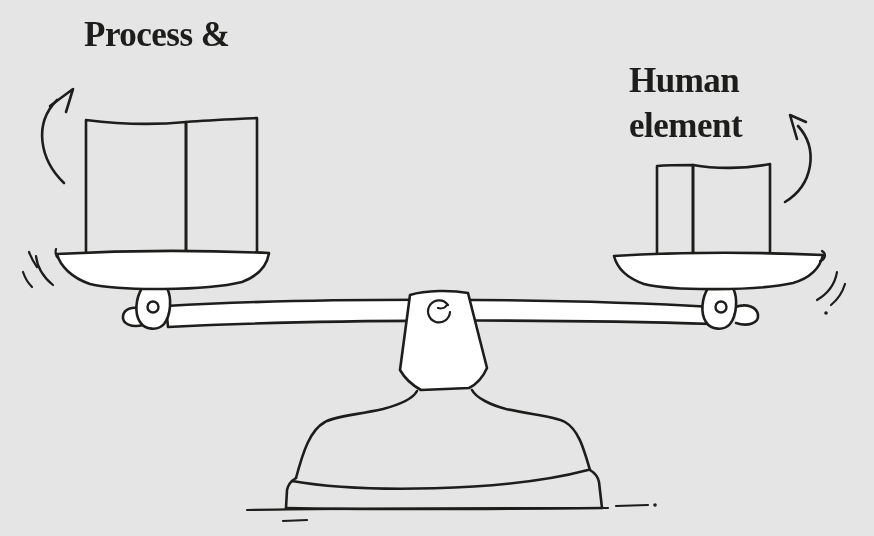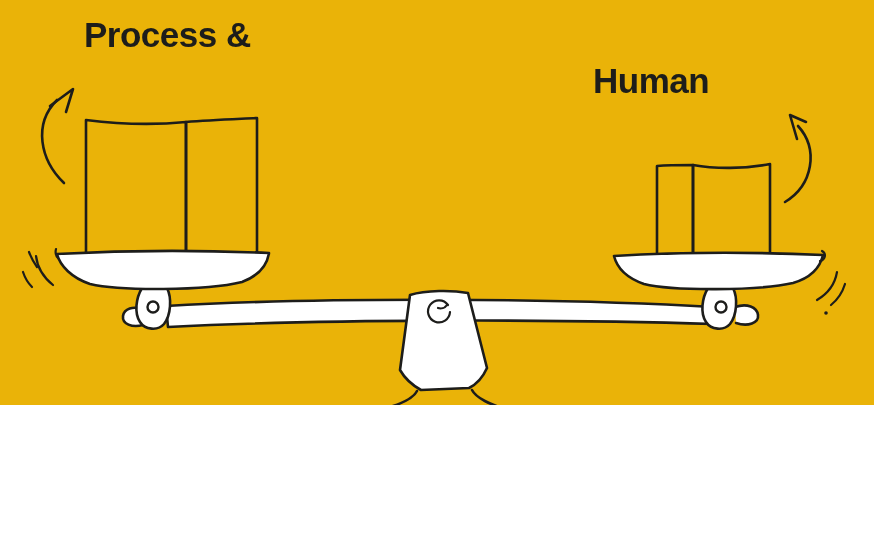--- a/index.html
+++ b/index.html
@@ -1,42 +1,43 @@
 <!DOCTYPE html>
 <html><head>
 <meta charset="utf-8">
 <style>
   html,body{margin:0;padding:0;background:#fff;}
   .canvas{
-    position:relative;width:874px;height:405px;background:#eab308;overflow:hidden;
-    font-family:Liberation Sans, sans-serif;
+    position:relative;width:874px;height:536px;background:#e5e5e5;overflow:hidden;
+    font-family:Liberation Serif, serif;
   }
   .scale-svg{position:absolute;left:0;top:0;}
   .label{
     position:absolute;font-weight:bold;font-size:35px;line-height:45px;
     color:#1d1d1b;letter-spacing:-0.5px;white-space:nowrap;
   }
   .label-left{left:84px;top:12px;}
-  .label-right{left:593px;top:58px;}
+  .label-right{left:629px;top:58px;}
   .label span{display:block;}
   path{fill:none;stroke:#1d1d1b;stroke-width:2.6;stroke-linecap:round;stroke-linejoin:round;}
   .filled{fill:#ffffff;}
   .thin{stroke-width:2.2;}
 </style>
 </head>
 <body>
 
 <div class="canvas">
 
   <div class="label label-left">
     <span>Process &amp;</span>
   </div>
 
   <div class="label label-right">
     <span>Human</span>
+    <span>element</span>
   </div>
 
   <svg class="scale-svg" width="874" height="536" viewBox="0 0 874 536">
 
     <g>
       <path class="thin" d="M 247 510 C 350 508, 480 508, 608 508"></path>
       <path class="thin" d="M 283 521 L 307 520"></path>
       <path class="thin" d="M 616 506 L 648 505"></path>
       <circle cx="655" cy="505" r="1.8" fill="#1d1d1b" stroke="none"></circle>
     </g>

